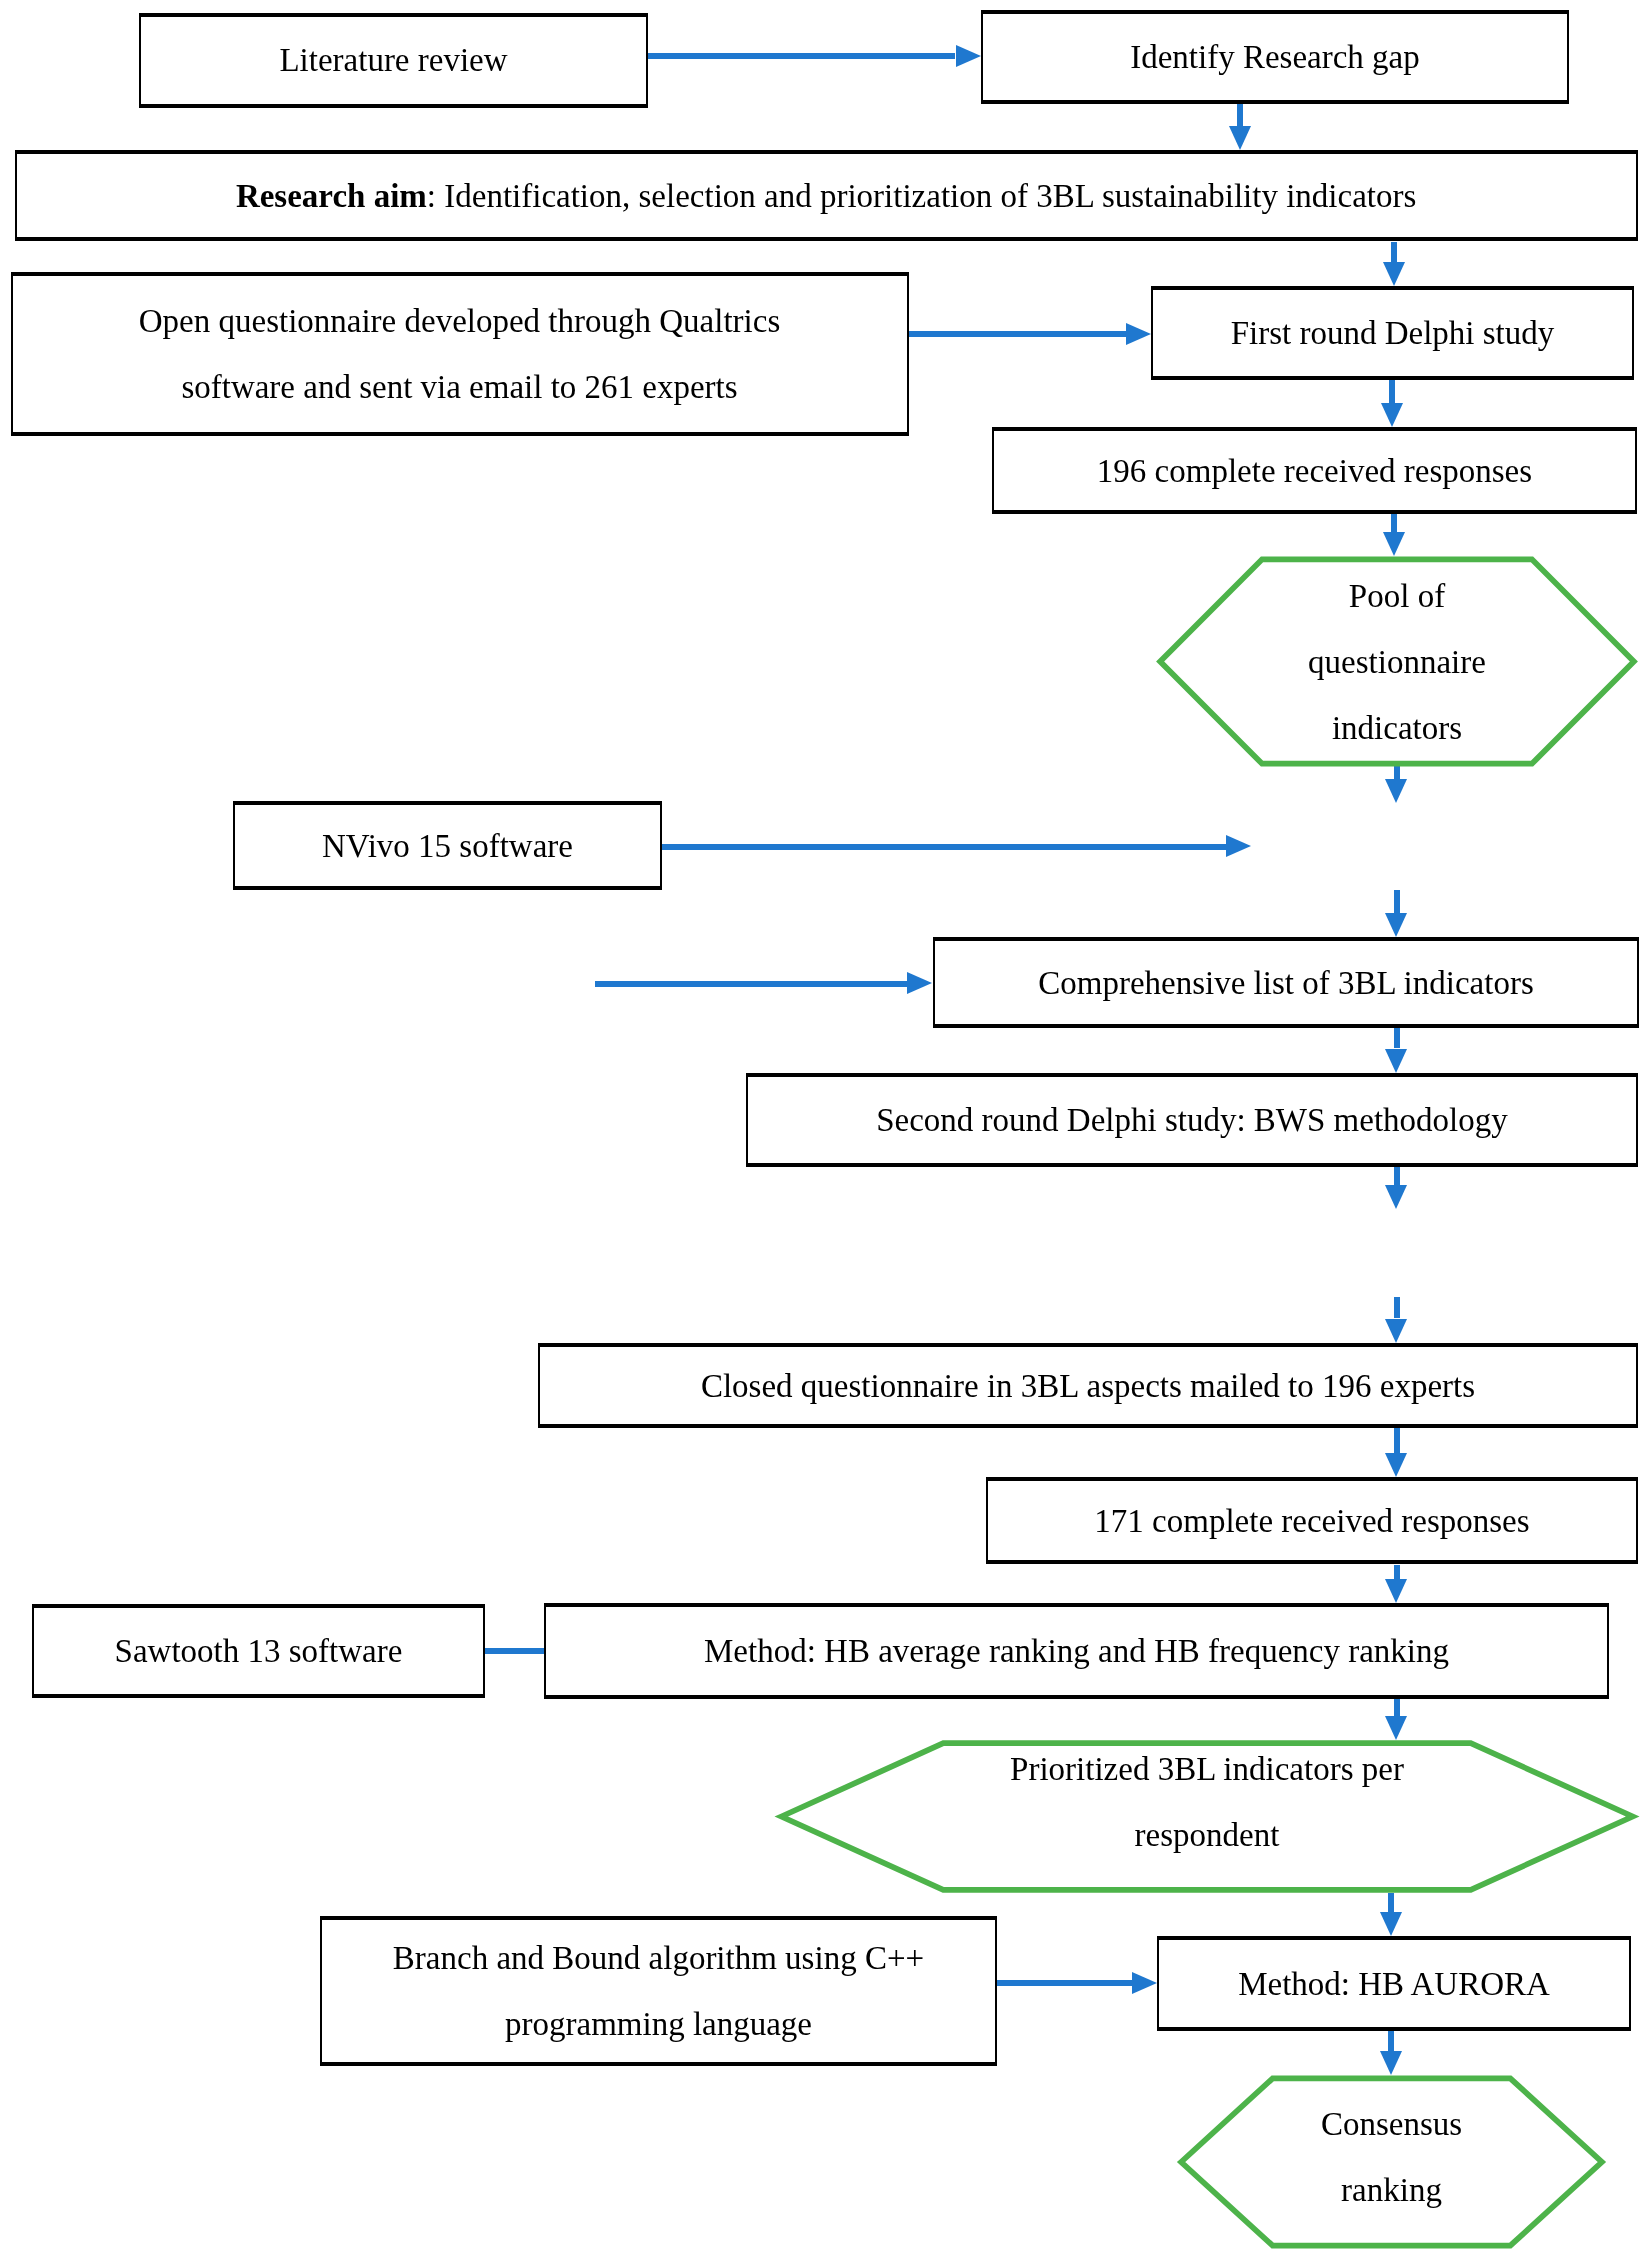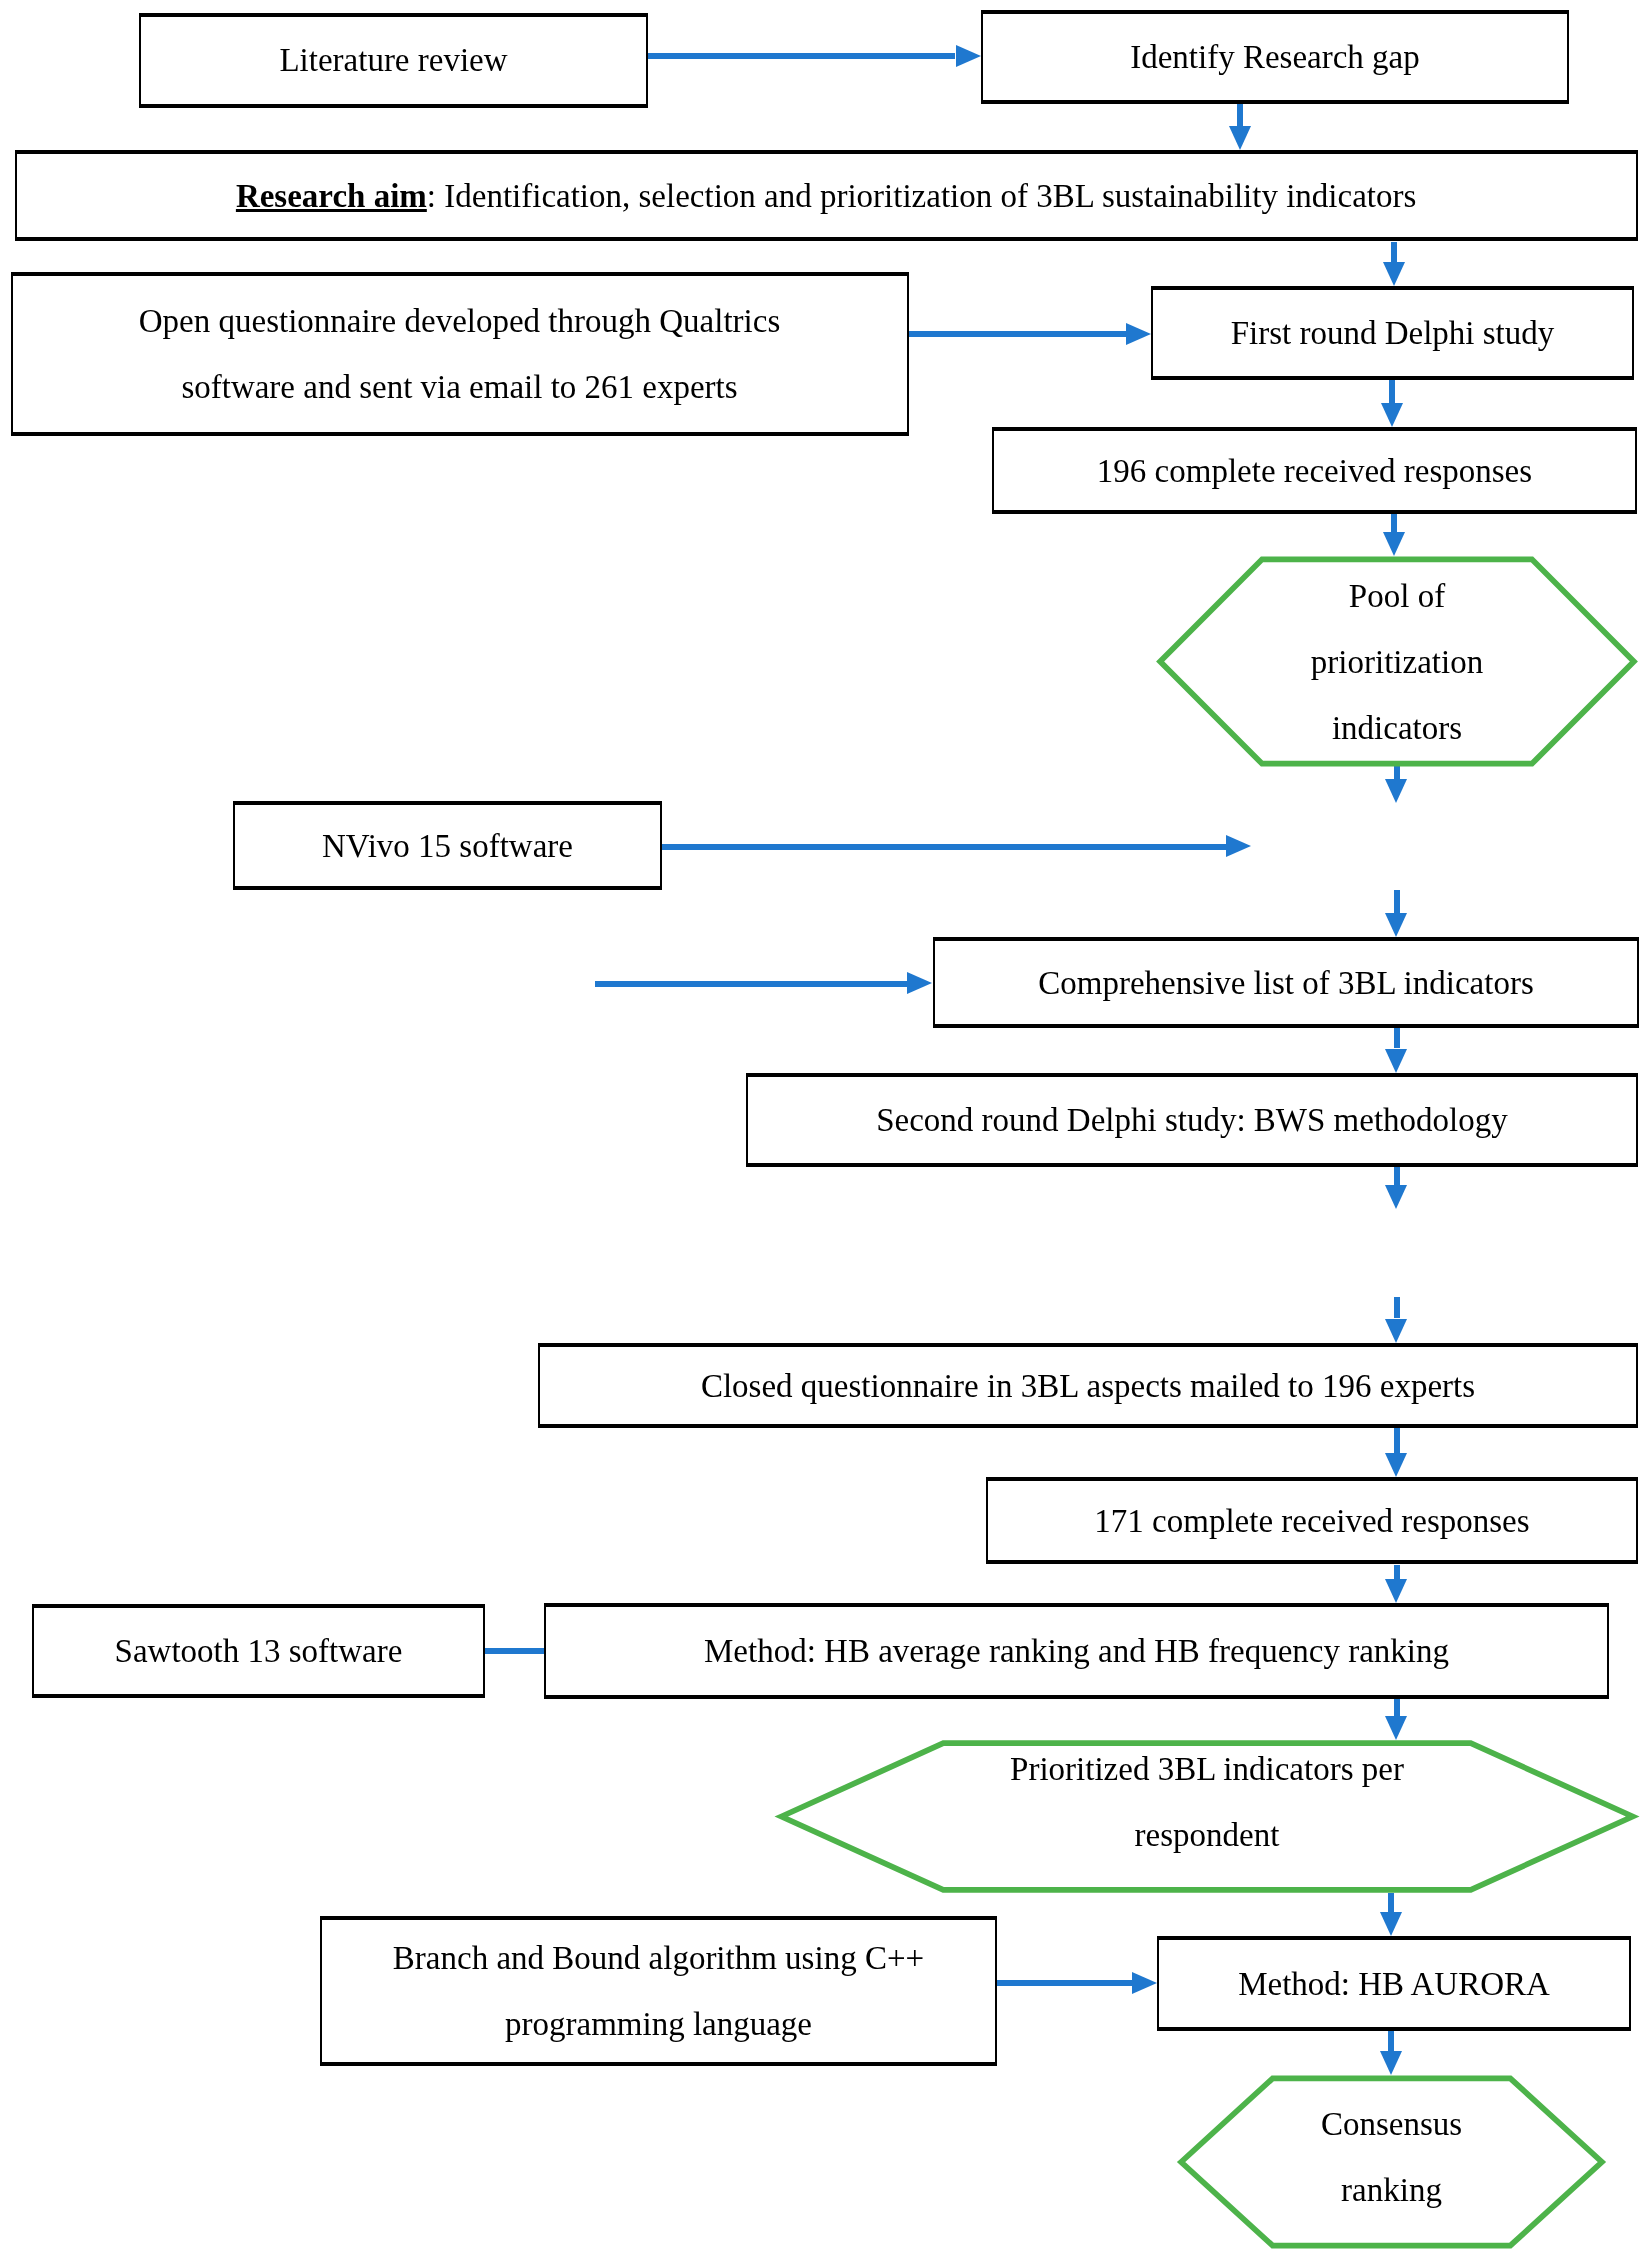--- a/index.html
+++ b/index.html
@@ -24,21 +24,21 @@
     position: absolute; box-sizing: border-box;
     background: var(--bg);
     border: 2.6px solid var(--border);
     border-top-width: 4.2px; border-bottom-width: 4.2px;
     display: flex; flex-direction: column;
     align-items: center; justify-content: center;
     text-align: center; line-height: 2;
     padding: 0 12.5px;
   }
   .line { display: block; white-space: nowrap; }
-  .b { font-weight: 700; text-decoration: underline; }
+  .b { font-weight: 700; }
   .vshaft { position: absolute; width: 6.3px; background: var(--arrow); }
   .vhead  { position: absolute; width: 0; height: 0;
             border-left: 11.5px solid transparent; border-right: 11.5px solid transparent;
             border-top: 24px solid var(--arrow); }
   .hshaft { position: absolute; height: 6.3px; background: var(--arrow); }
   .hhead  { position: absolute; width: 0; height: 0;
             border-top: 11.5px solid transparent; border-bottom: 11.5px solid transparent;
             border-left: 25px solid var(--arrow); }
   .hex { position: absolute; overflow: visible; }
   .hex polygon { fill: var(--bg); stroke: var(--green); stroke-width: 11; stroke-linejoin: miter; }
@@ -176,21 +176,21 @@
 
   <div class="box" style="left:1157px;top:1936px;width:474px;height:95px">
     <span class="line">Method: HB AURORA</span>
   </div>
 
   <svg class="hex" style="left:1157px;top:556px" width="480" height="211" viewBox="0 0 918 403">
     <polygon points="6,201.5 201,6 717,6 912,201.5 717,397 201,397"></polygon>
   </svg>
   <div class="hex-label" style="left:1157px;top:556px;width:480px;height:211px">
     <span class="line">Pool of</span>
-    <span class="line">prioritization</span>
+    <span class="line">questionnaire</span>
     <span class="line">indicators</span>
   </div>
 
   <svg class="hex" style="left:778px;top:1740px" width="858" height="153" viewBox="0 0 1642 293">
     <polygon points="6,146.5 316,6 1326,6 1636,146.5 1326,287 316,287"></polygon>
   </svg>
   <div class="hex-label" style="left:778px;top:1740px;width:858px;height:124px">
     <span class="line">Prioritized 3BL indicators per</span>
     <span class="line">respondent</span>
   </div>

